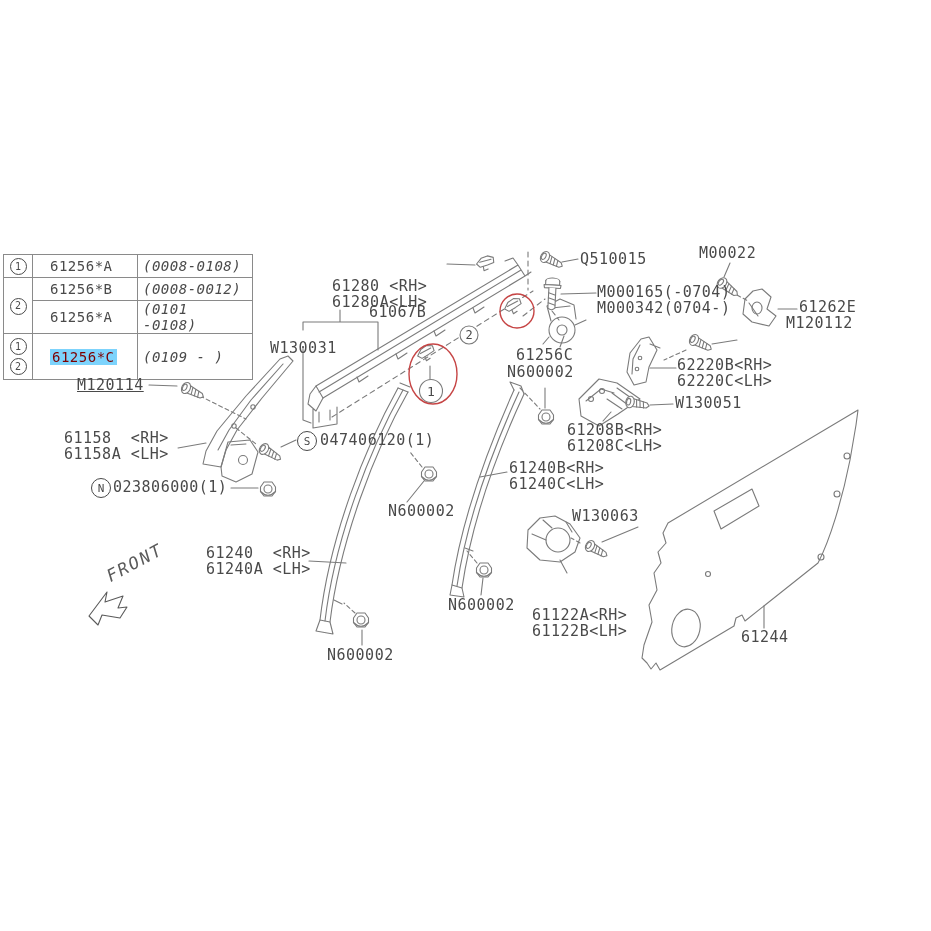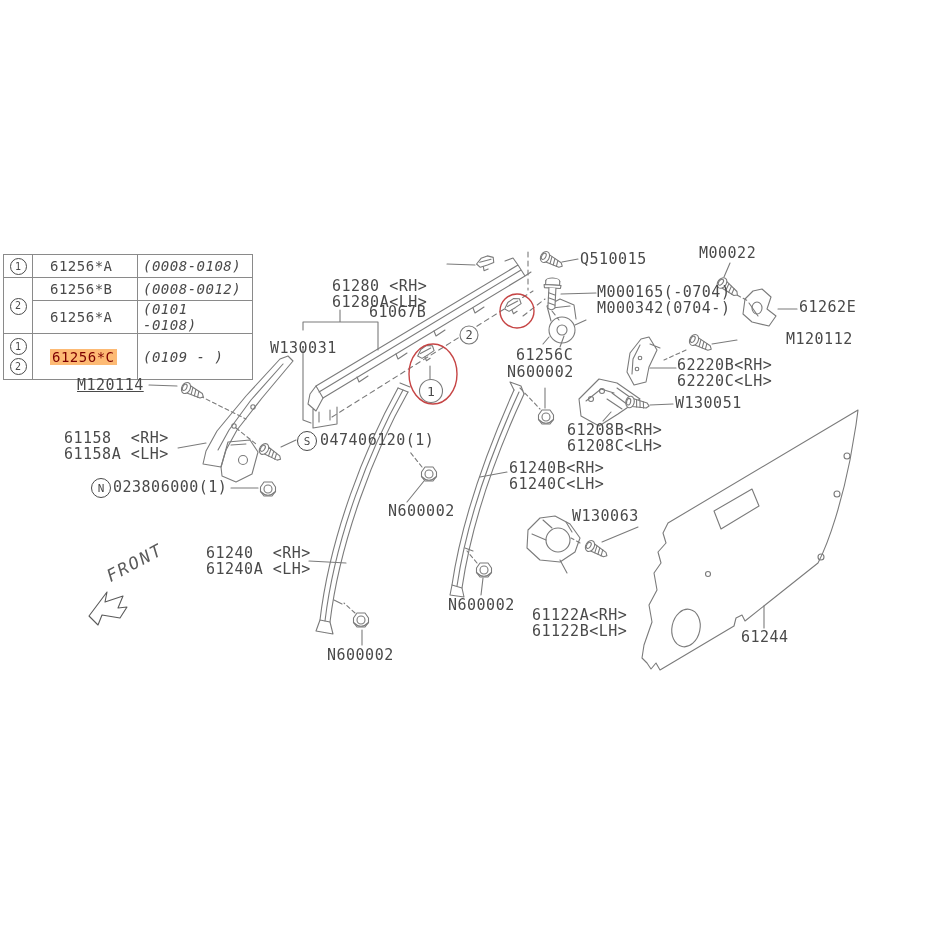--- a/index.html
+++ b/index.html
@@ -9,21 +9,21 @@
   .lbl{position:absolute;white-space:pre;font-size:15px;line-height:16px;letter-spacing:.5px;color:#4a4a4a;}
   
   #parts-table{position:absolute;left:3px;top:254px;border-collapse:collapse;font-size:14px;color:#4a4a4a;background:#fff;}
   #parts-table td{border:1px solid #8a8a8a;padding:0 5px;height:22px;vertical-align:middle;}
   #parts-table td.c{width:24px;text-align:center;padding:0 2px;}
   #parts-table td.p{width:82px;padding-left:17px;letter-spacing:.5px;}
   #parts-table td.r{width:104px;letter-spacing:.5px;font-style:italic;}
   .cnum{display:inline-flex;width:15px;height:15px;border:1.2px solid #4a4a4a;border-radius:50%;
         align-items:center;justify-content:center;font-size:10px;line-height:1;background:#fff;}
   .stack{display:flex;flex-direction:column;gap:3px;align-items:center;padding:3px 0;}
-  .hl{background:#fdba74;color:#7d0000;padding:0 2px;}
+  .hl{background:#7dd3fc;color:#7d0000;padding:0 2px;}
   .badge{position:absolute;display:inline-flex;width:18px;height:18px;border:1.2px solid #4a4a4a;border-radius:50%;
          align-items:center;justify-content:center;font-size:11px;background:#fff;}
   .front{position:absolute;left:103px;top:568px;font-size:17px;font-style:italic;letter-spacing:2px;
          transform:rotate(-28deg);transform-origin:left top;color:#5a5a5a;}
 </style>
 </head>
 <body>
 
 <div id="canvas">
 
@@ -247,21 +247,21 @@
     </tr>
   </tbody>
     </table>
 
   <div class="lbl" style="left:369px;top:256px;margin-top:48px;">61067B</div>
   <div class="lbl" style="left:580px;top:251px;">Q510015</div>
   <div class="lbl" style="left:699px;top:245px;">M00022</div>
   <div class="lbl" style="left:597px;top:284px;">M000165(-0704)
 M000342(0704-)</div>
   <div class="lbl" style="left:799px;top:299px;">61262E</div>
-  <div class="lbl" style="left:739px;top:331px;padding-left:47px;">M120112</div>
+  <div class="lbl" style="left:739px;top:315px;padding-left:47px;">M120112</div>
   <div class="lbl" style="left:677px;top:357px;">62220B&lt;RH&gt;
 62220C&lt;LH&gt;</div>
   <div class="lbl" style="left:675px;top:395px;text-align:right;">W130051</div>
   <div class="lbl" style="left:292px;top:278px;margin-left:40px;">61280 &lt;RH&gt;
 61280A&lt;LH&gt;</div>
   <div class="lbl" style="left:270px;top:340px;">W130031</div>
   <div class="lbl" style="left:516px;top:347px;">61256C</div>
   <div class="lbl" style="left:507px;top:364px;">N600002</div>
   <div class="lbl" style="left:567px;top:422px;">61208B&lt;RH&gt;
 61208C&lt;LH&gt;</div>

